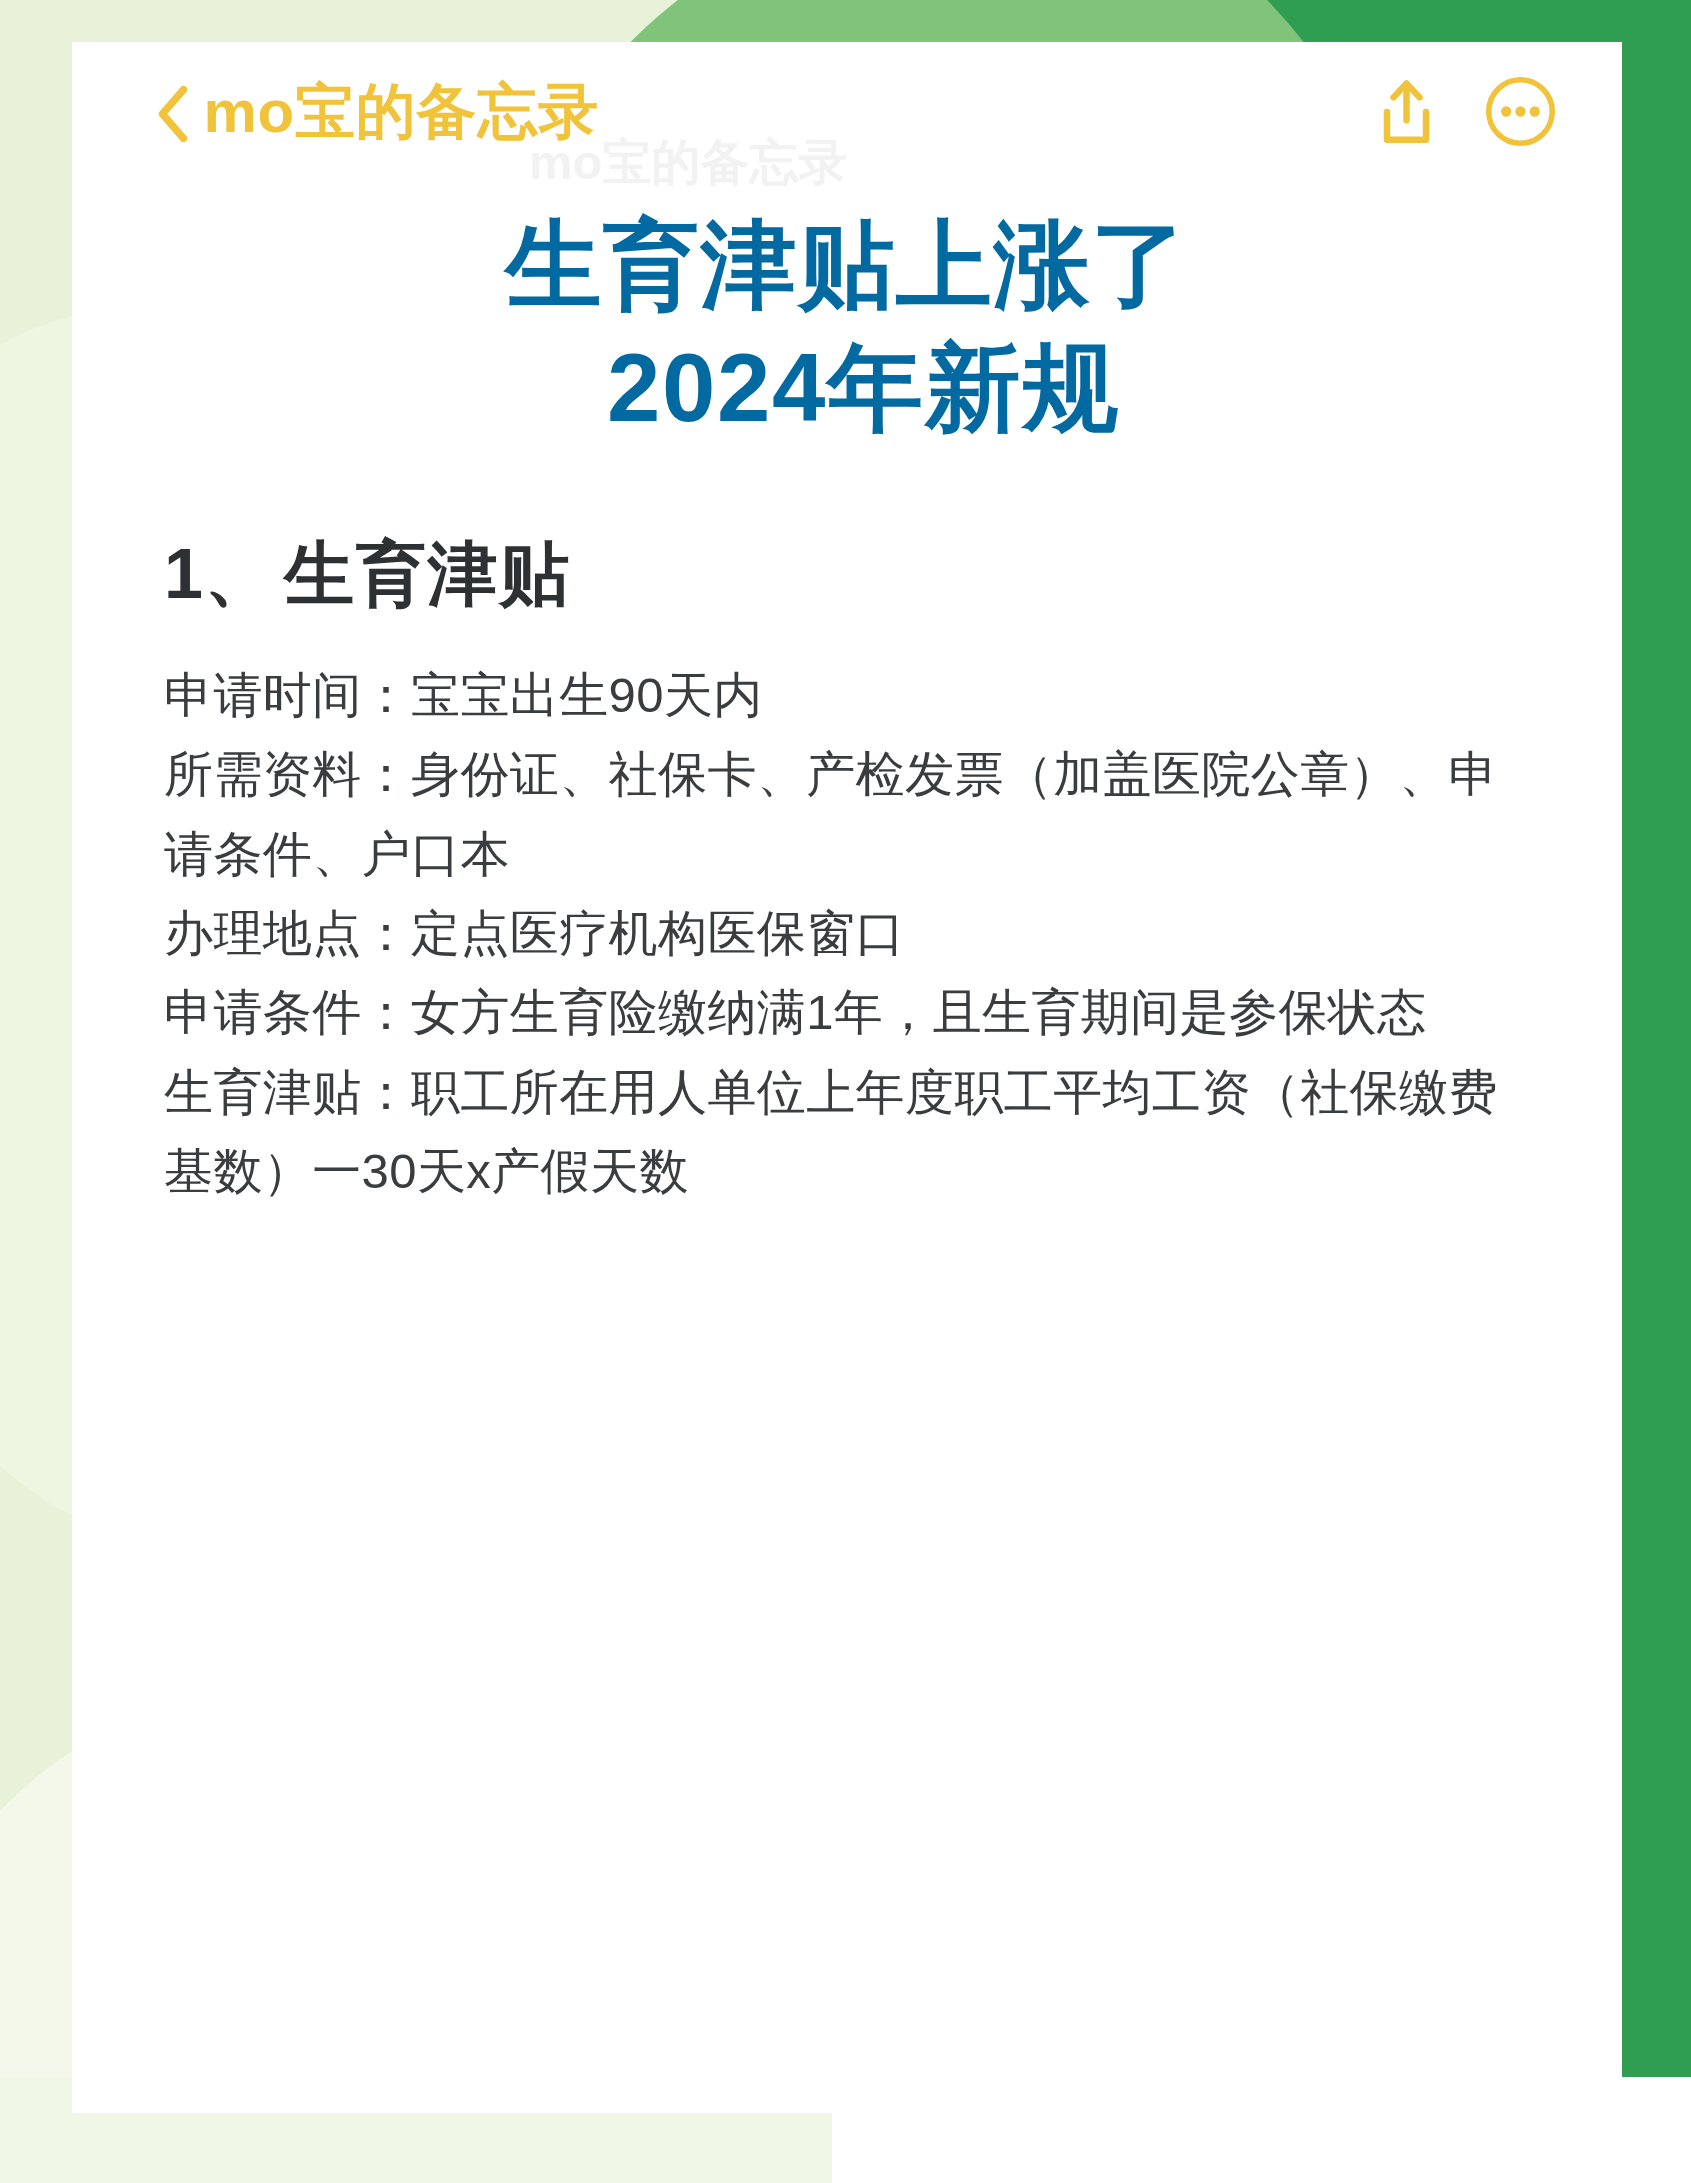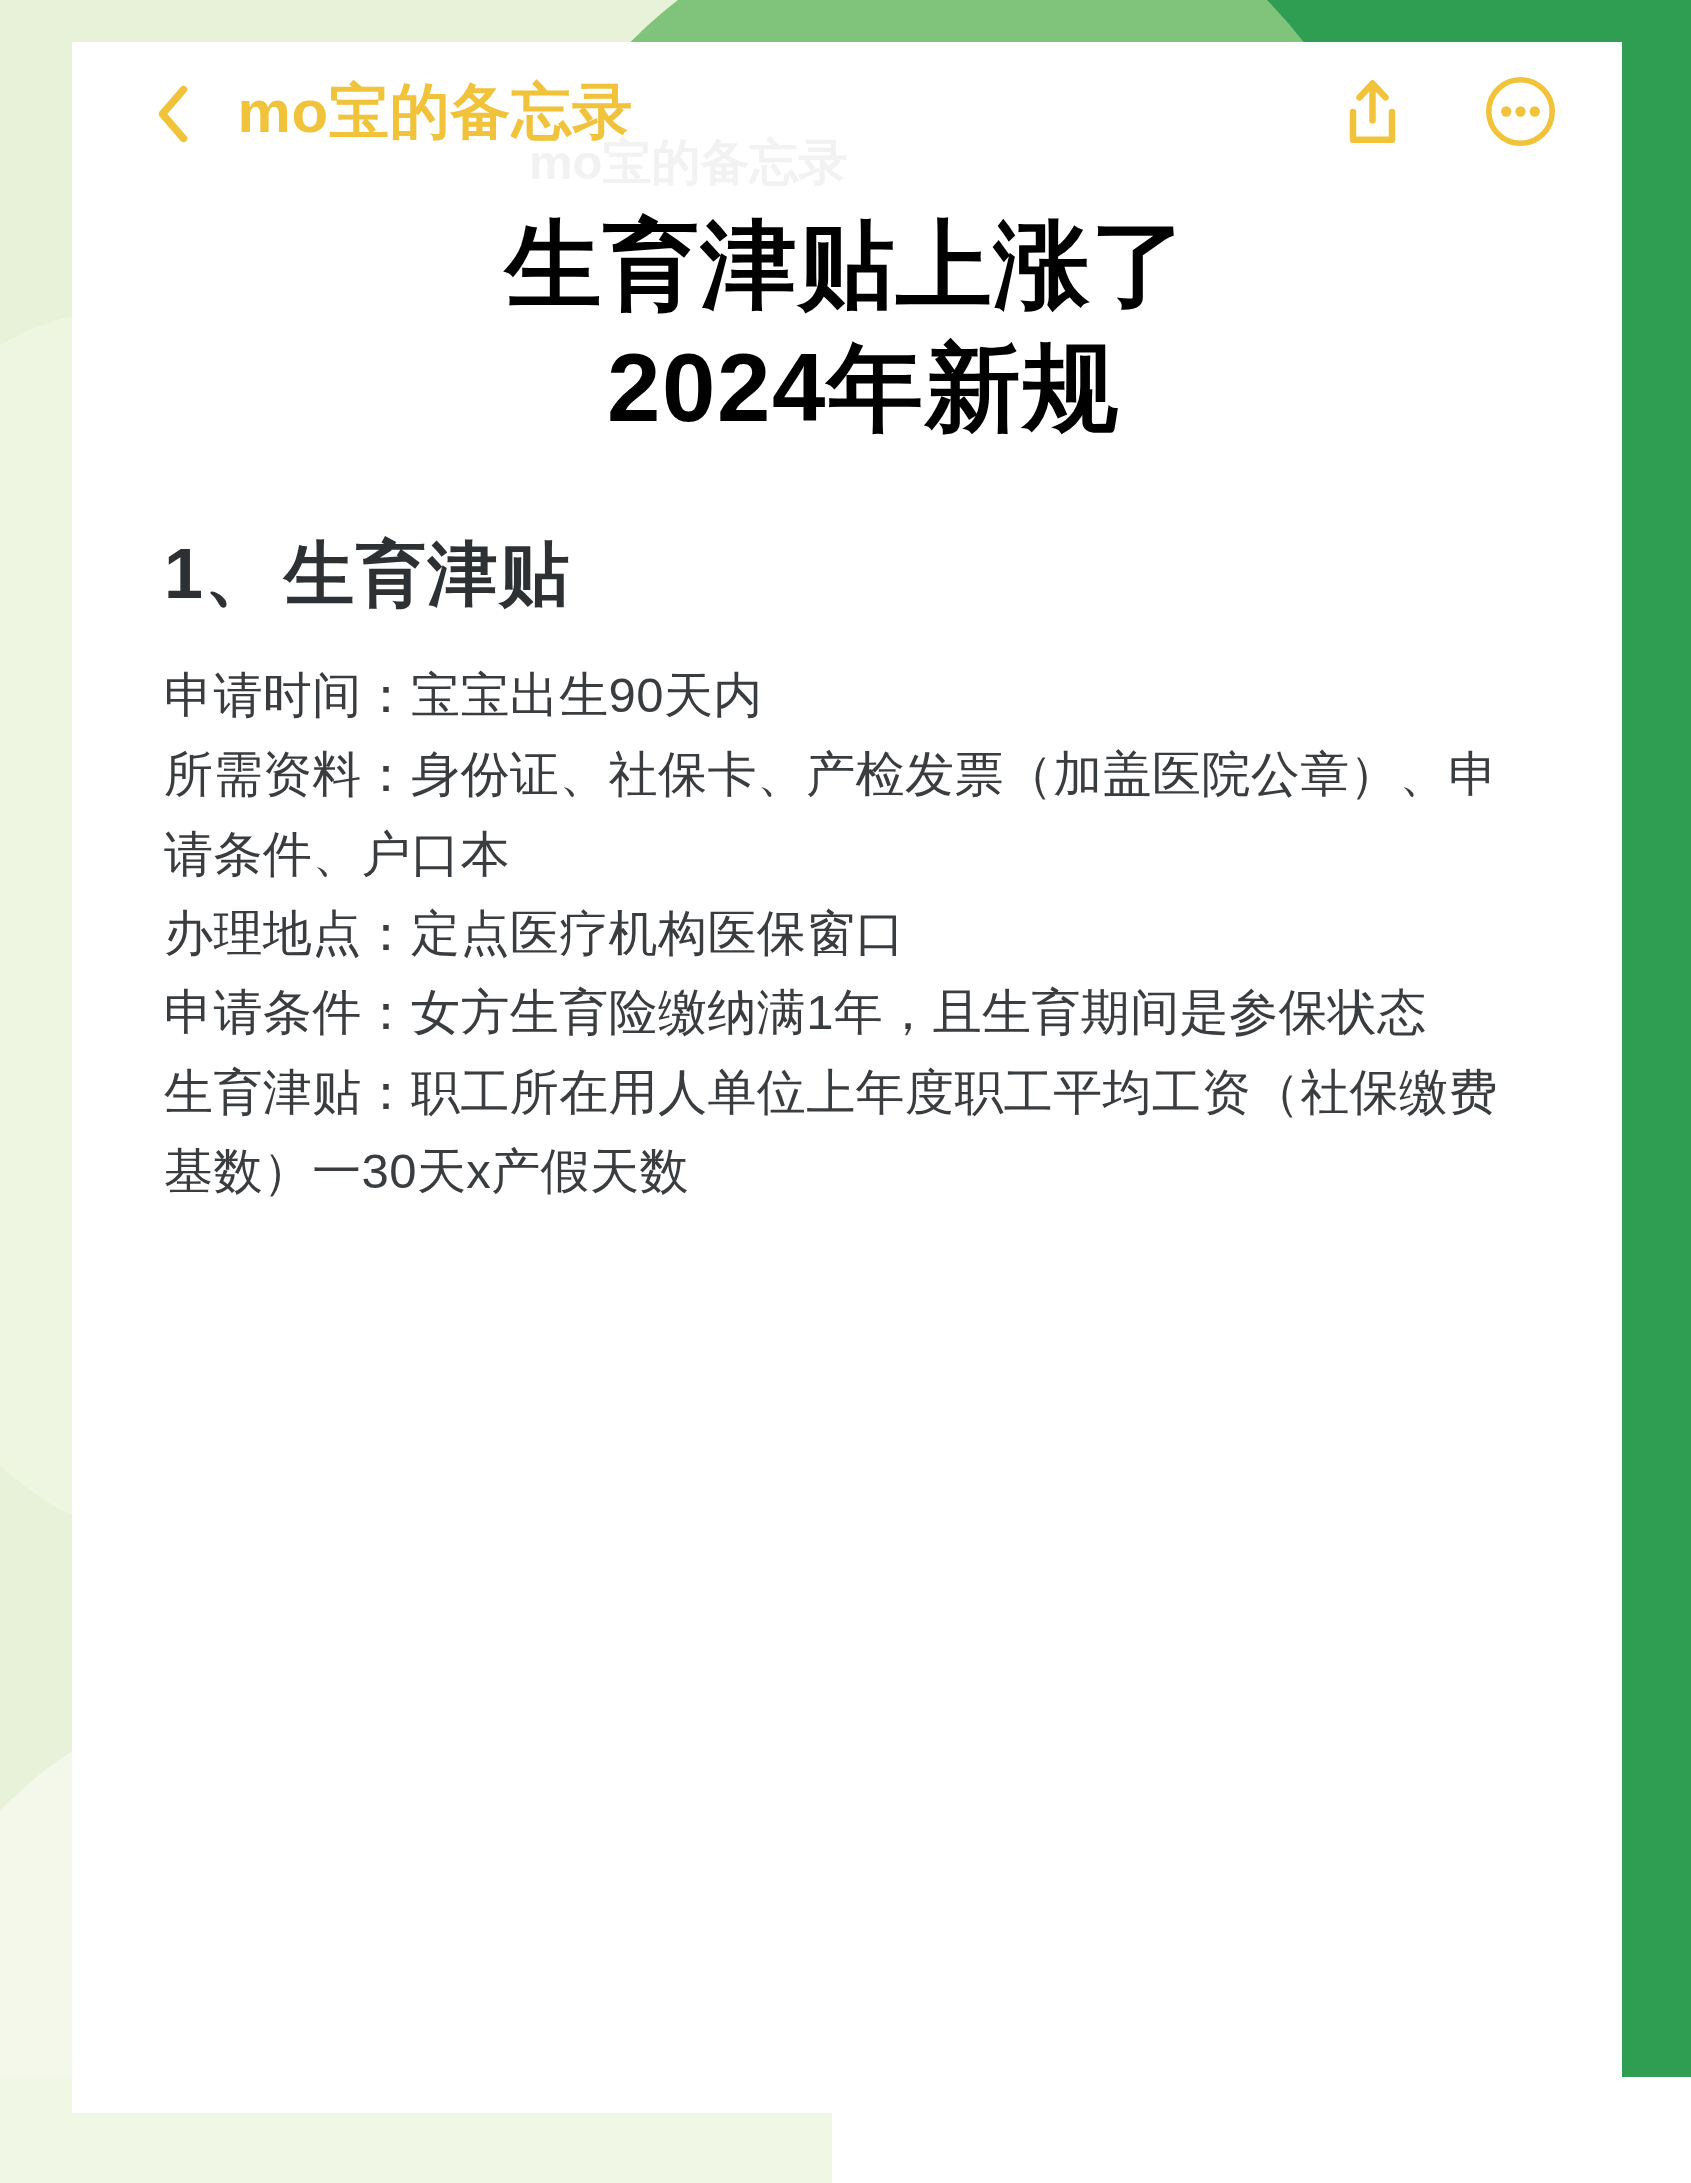--- a/index.html
+++ b/index.html
@@ -93,21 +93,20 @@
     box-sizing: border-box;
   }
 
   
   .topbar {
     position: relative;
     height: 139px;
     padding: 0 57px 0 82px;
     display: flex;
     align-items: center;
-    gap: 34px;
   }
   .back-icon {
     width: 38px;
     height: 57px;
     position: relative;
     flex: 0 0 auto;
     margin-right: 11.4px;
   }
   .back-icon svg { display: block; }
   .note-title {
@@ -138,21 +137,21 @@
     color: #f2f2f2;
     white-space: nowrap;
     pointer-events: none;
     font-weight: 700;
   }
 
   
   .headline {
     margin-top: 23px;
     text-align: center;
-    color: #000000;
+    color: #0369a1;
     font-weight: 700;
     font-size: 96px;
     line-height: 1.28;
     letter-spacing: 1.6px;
   }
   .headline .line2 { display: block; padding-left: 33px; }
 
   
   .body-wrap {
     padding: 0 82px 0 92px;

